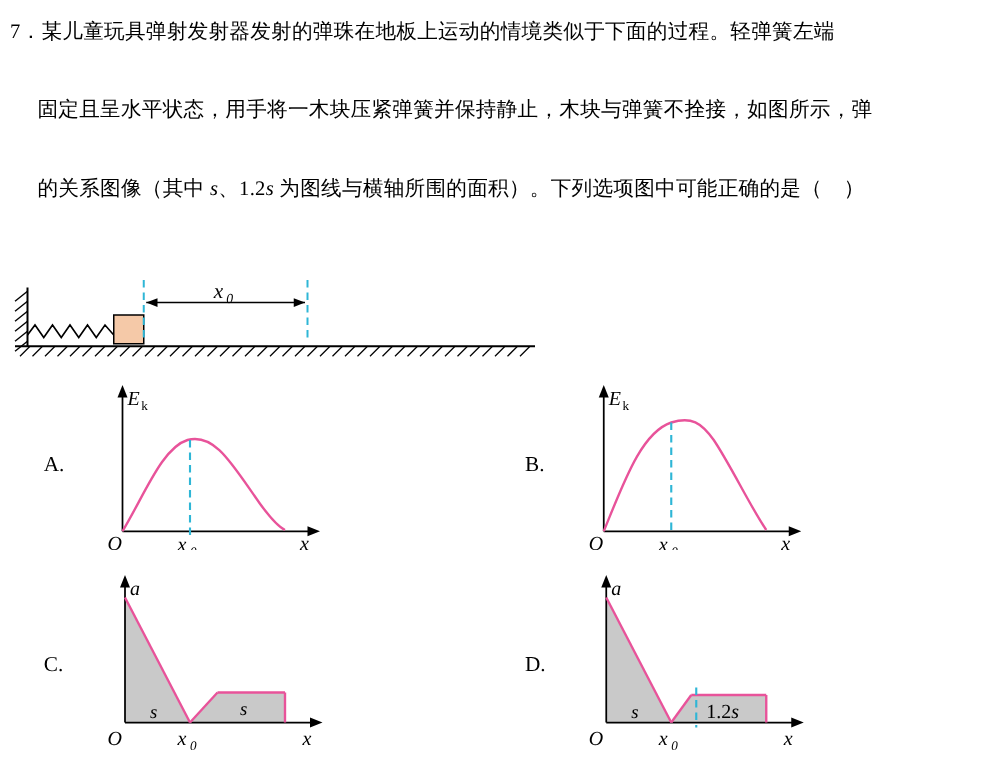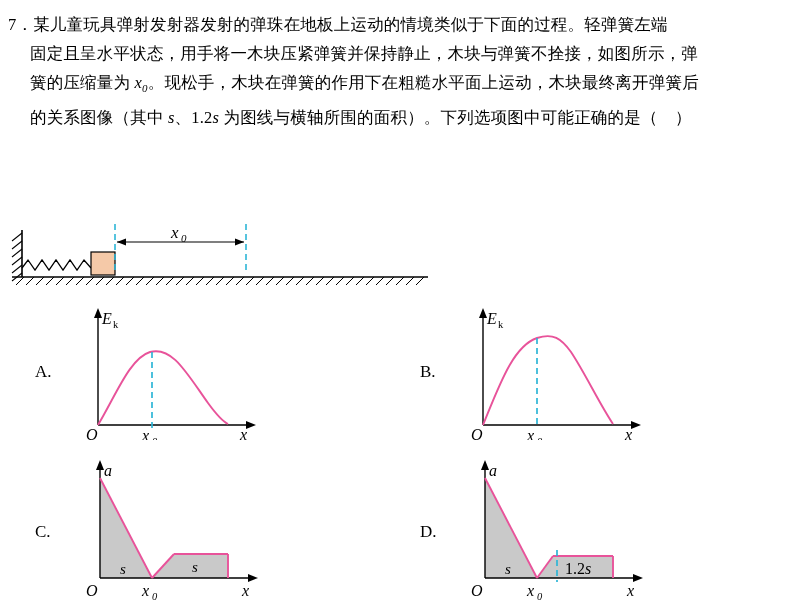--- a/index.html
+++ b/index.html
@@ -27,20 +27,21 @@
     width: 786px;
   }
   .qline {
     font-size: 16.5px;
     line-height: 29px;
     letter-spacing: 0.2px;
     white-space: nowrap;
   }
   .qline.indent {
     padding-left: 22px;
+    margin-top: 34px;
   }
   .ital {
     font-style: italic;
     font-family: "Liberation Serif", serif;
   }
   .sub {
     font-size: 11px;
     vertical-align: sub;
     font-style: italic;
   }
@@ -72,21 +73,20 @@
   }
 </style>
 </head>
 <body>
 
 <div id="page">
 
   <div class="question-block">
     <div class="qline">7．某儿童玩具弹射发射器发射的弹珠在地板上运动的情境类似于下面的过程。轻弹簧左端</div>
     <div class="qline indent">固定且呈水平状态，用手将一木块压紧弹簧并保持静止，木块与弹簧不拴接，如图所示，弹</div>
-    <div class="qline indent">簧的压缩量为 <span class="ital">x<span class="sub">0</span></span>。现松手，木块在弹簧的作用下在粗糙水平面上运动，木块最终离开弹簧后</div>
     <div class="qline indent">的关系图像（其中 <span class="ital">s</span>、1.2<span class="ital">s</span> 为图线与横轴所围的面积）。下列选项图中可能正确的是（&nbsp;&nbsp;&nbsp;&nbsp;）</div>
   </div>
 
   <div id="spring-figure">
     <svg width="560" height="70" viewBox="0 0 560 70">
 
       <line x1="14" y1="8" x2="14" y2="55" stroke="#000" stroke-width="1.6"></line>
       <g stroke="#000" stroke-width="1.1">
         <line x1="14" y1="11" x2="4" y2="19"></line>
         <line x1="14" y1="19" x2="4" y2="27"></line>

